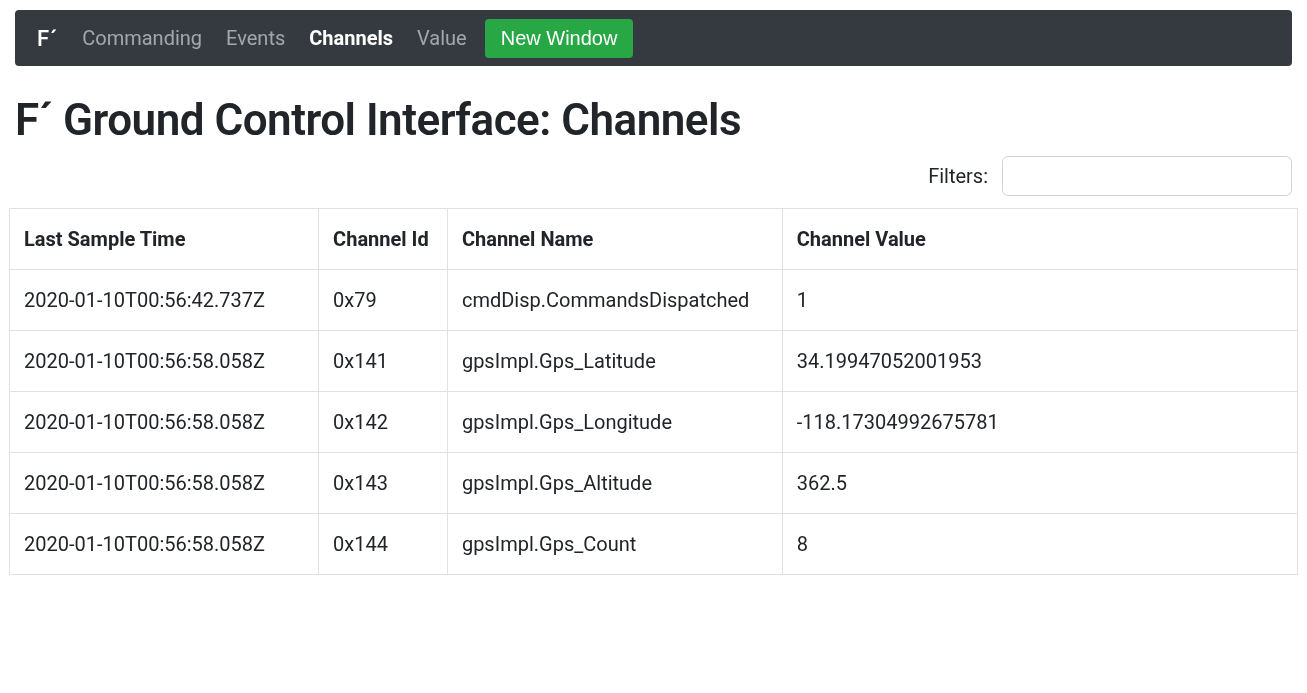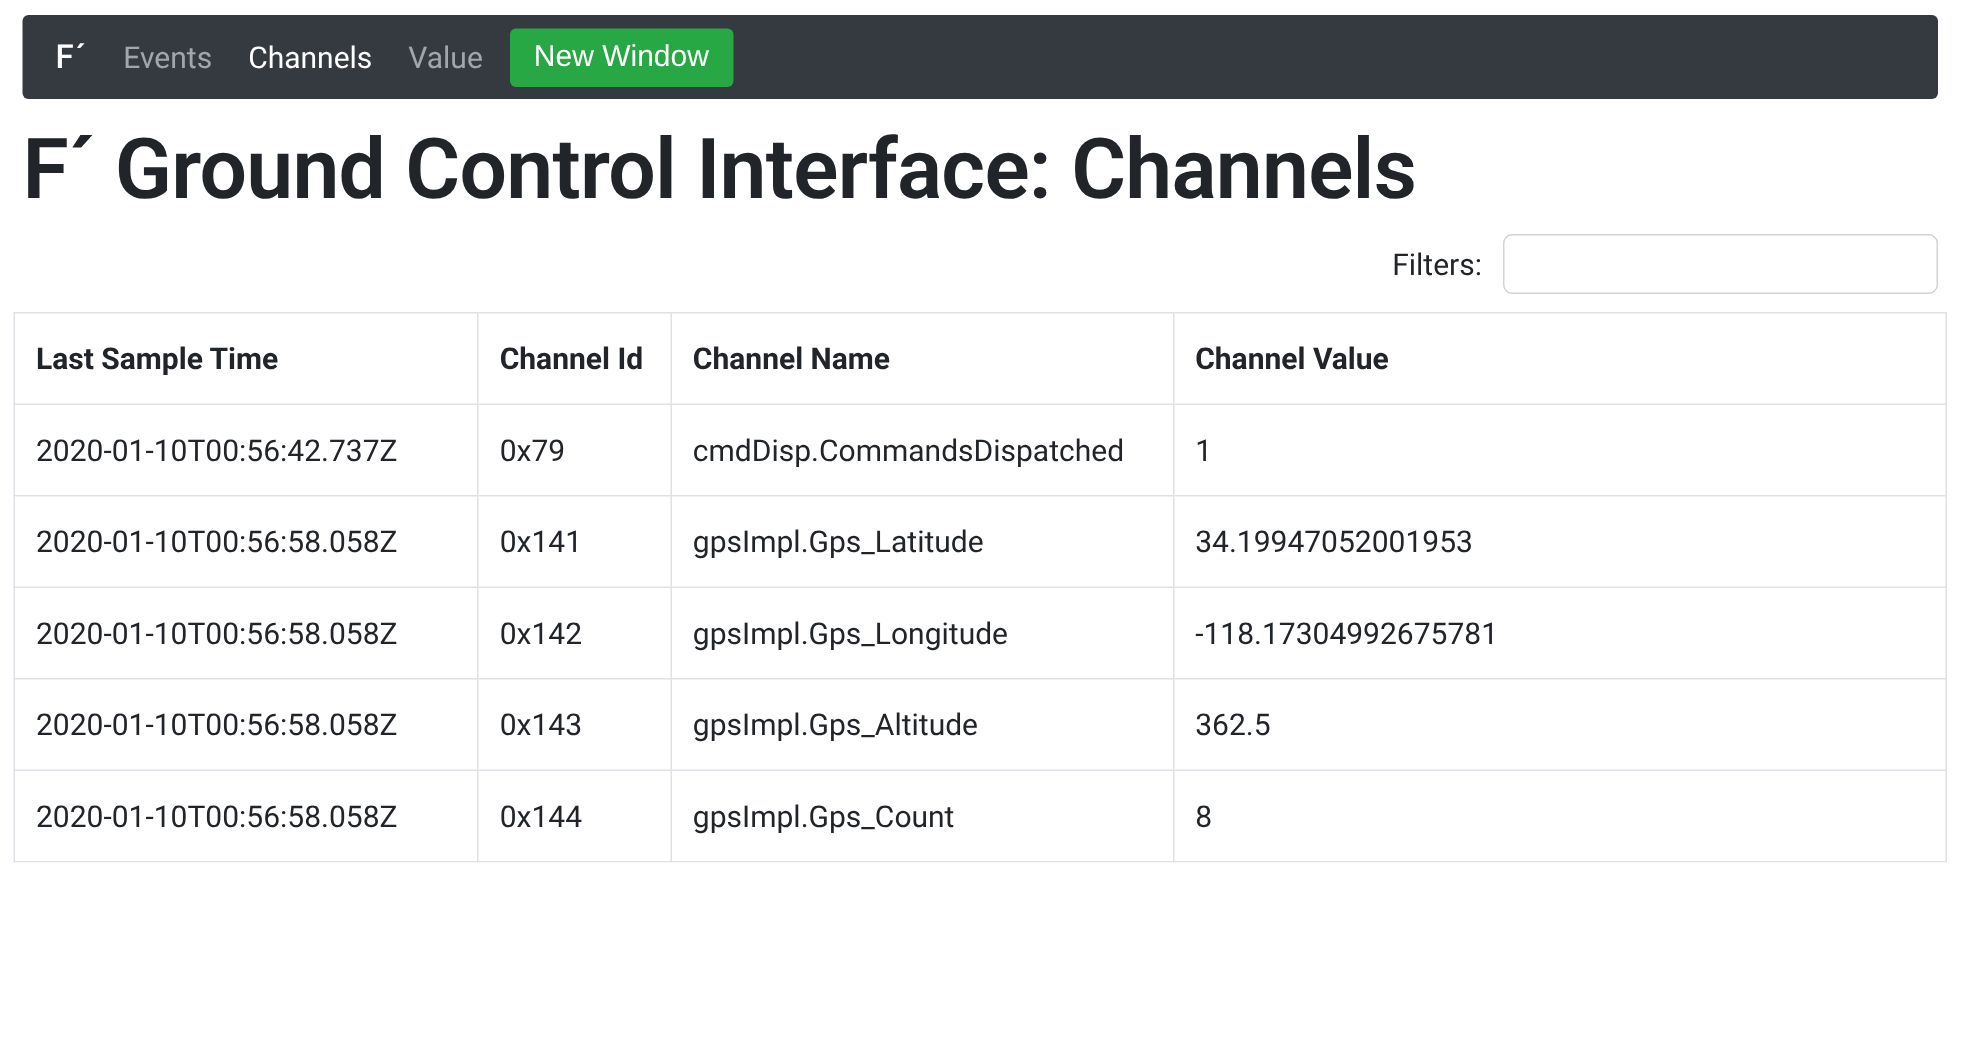--- a/index.html
+++ b/index.html
@@ -27,36 +27,37 @@
     cursor: pointer;
   }
   .nav-link {
     color: rgba(255,255,255,0.55);
     font-size: 20px;
     padding: 8px 12px;
     cursor: pointer;
   }
   .nav-link.active {
     color: #fff;
+    font-weight: bold;
   }
   .btn-success {
     background: #28a745;
     color: #fff;
     border: none;
     border-radius: 4px;
     font-size: 20px;
     padding: 8px 16px;
     cursor: pointer;
     margin-left: 6px;
     text-align: center;
   }
   .page-title {
-    font-size: 56px;
+    font-size: 44px;
     font-weight: 600;
-    padding: 14px 15px 4px 15px;
+    padding: 28px 15px 4px 15px;
     letter-spacing: -0.5px;
   }
   .filter-row {
     display: flex;
     justify-content: flex-end;
     align-items: center;
     padding: 6px 15px 12px 15px;
     gap: 14px;
   }
   .filter-label {
@@ -92,20 +93,21 @@
   .col-time { width: 24%; }
   .col-id   { width: 10%; margin-top: 30px; }
   .col-name { width: 26%; margin-left: 36px; }
   .col-val  { width: 40%; }
 </style>
 </head>
 <body>
 
 <div class="navbar">
   <span class="navbar-brand">F´</span>
+  <span class="nav-link">Commanding</span>
   <span class="nav-link">Events</span>
   <span class="nav-link active">Channels</span>
   <span class="nav-link">Value</span>
   <button class="btn-success">New Window</button>
 </div>
 
 <h1 class="page-title">F´ Ground Control Interface: Channels</h1>
 
 <div class="filter-row">
   <span class="filter-label">Filters:</span>

